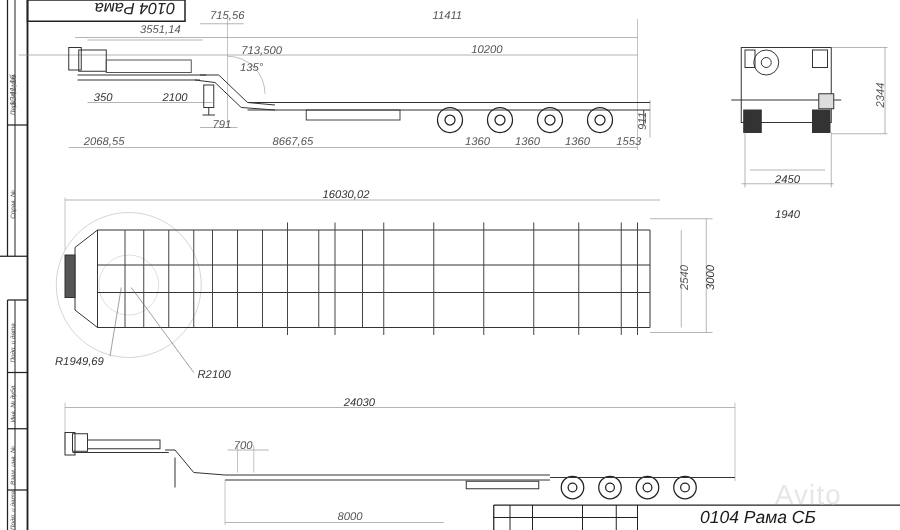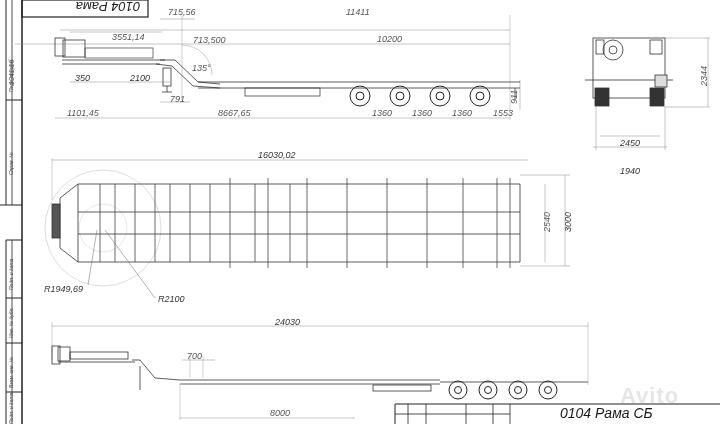--- a/index.html
+++ b/index.html
@@ -4,21 +4,21 @@
 <style>
   html, body { margin:0; padding:0; background:#fff; }
   body { width:720px; height:424px; position:relative; overflow:hidden; font-family:"Liberation Sans", sans-serif; }
   #canvas { position:absolute; left:0; top:0; width:720px; height:424px; }
   .dim { position:absolute; font-family:"Liberation Sans", sans-serif; font-style:italic; font-size:9px; color:#555; white-space:nowrap; line-height:1; }
   .dim.dark { color:#333; }
   .vert { transform:rotate(-90deg); transform-origin:left top; }
   .stamp { position:absolute; font-size:5px; color:#444; font-style:italic; transform:rotate(-90deg); transform-origin:left top; white-space:nowrap; }
   .title-top { position:absolute; left:66px; top:-2px; width:84px; height:16px; font-style:italic; font-size:13px; color:#222; transform:rotate(180deg); text-align:center; line-height:16px; }
   .title-bottom { position:absolute; left:560px; top:405px; font-style:italic; font-size:14px; color:#1a1a1a; white-space:nowrap; }
-  .watermark { position:absolute; left:620px; top:383px; font-size:22px; font-weight:bold; color:#e6e6e6; letter-spacing:1px; }
+  .watermark { position:absolute; left:620px; top:383px; font-size:22px; font-weight:normal; color:#e6e6e6; letter-spacing:1px; }
 </style>
 </head>
 <body>
 
 <svg id="canvas" width="720" height="424" viewBox="0 0 720 424" xmlns="http://www.w3.org/2000/svg">
 
   <g stroke="#222" fill="none">
     <line x1="22" y1="0" x2="22" y2="424" stroke-width="1.5"></line>
     <line x1="6" y1="0" x2="6" y2="205" stroke-width="1"></line>
     <line x1="12" y1="0" x2="12" y2="205" stroke-width="0.8"></line>
@@ -183,29 +183,29 @@
 
 <div class="stamp" style="left:8px;top:92px;">Перв. примен.</div>
 <div class="stamp" style="left:8px;top:175px;">Справ. №</div>
 <div class="stamp" style="left:8px;top:290px;">Подп. и дата</div>
 <div class="stamp" style="left:8px;top:338px;">Инв. № дубл.</div>
 <div class="stamp" style="left:8px;top:388px;">Взам. инв. №</div>
 <div class="stamp" style="left:8px;top:424px;">Подп. и дата</div>
 <div class="dim vert" style="left:8px;top:85px;font-size:7px;">1341,1б</div>
 
 <div class="dim" style="left:168px;top:8px;">715,56</div>
-<div class="dim" style="left:112px;top:33px;">3551,14</div>
+<div class="dim" style="left:112px;top:19px;">3551,14</div>
 <div class="dim" style="left:346px;top:8px;">11411</div>
 <div class="dim" style="left:377px;top:35px;">10200</div>
 <div class="dim" style="left:193px;top:36px;">713,500</div>
-<div class="dim" style="left:192px;top:64px;">135°</div>
+<div class="dim" style="left:192px;top:50px;">135°</div>
 <div class="dim dark" style="left:75px;top:74px;">350</div>
 <div class="dim dark" style="left:130px;top:74px;">2100</div>
 <div class="dim" style="left:170px;top:95px;">791</div>
-<div class="dim" style="left:67px;top:109px;">1101,45</div>
+<div class="dim" style="left:67px;top:109px;">2068,55</div>
 <div class="dim" style="left:218px;top:109px;">8667,65</div>
 <div class="dim" style="left:372px;top:109px;">1360</div>
 <div class="dim" style="left:412px;top:109px;">1360</div>
 <div class="dim" style="left:452px;top:109px;">1360</div>
 <div class="dim" style="left:493px;top:109px;">1553</div>
 <div class="dim vert" style="left:510px;top:104px;">911</div>
 
 <div class="dim vert" style="left:700px;top:86px;">2344</div>
 <div class="dim dark" style="left:620px;top:127px;margin-top:40px;">1940</div>
 <div class="dim dark" style="left:620px;top:139px;">2450</div>

